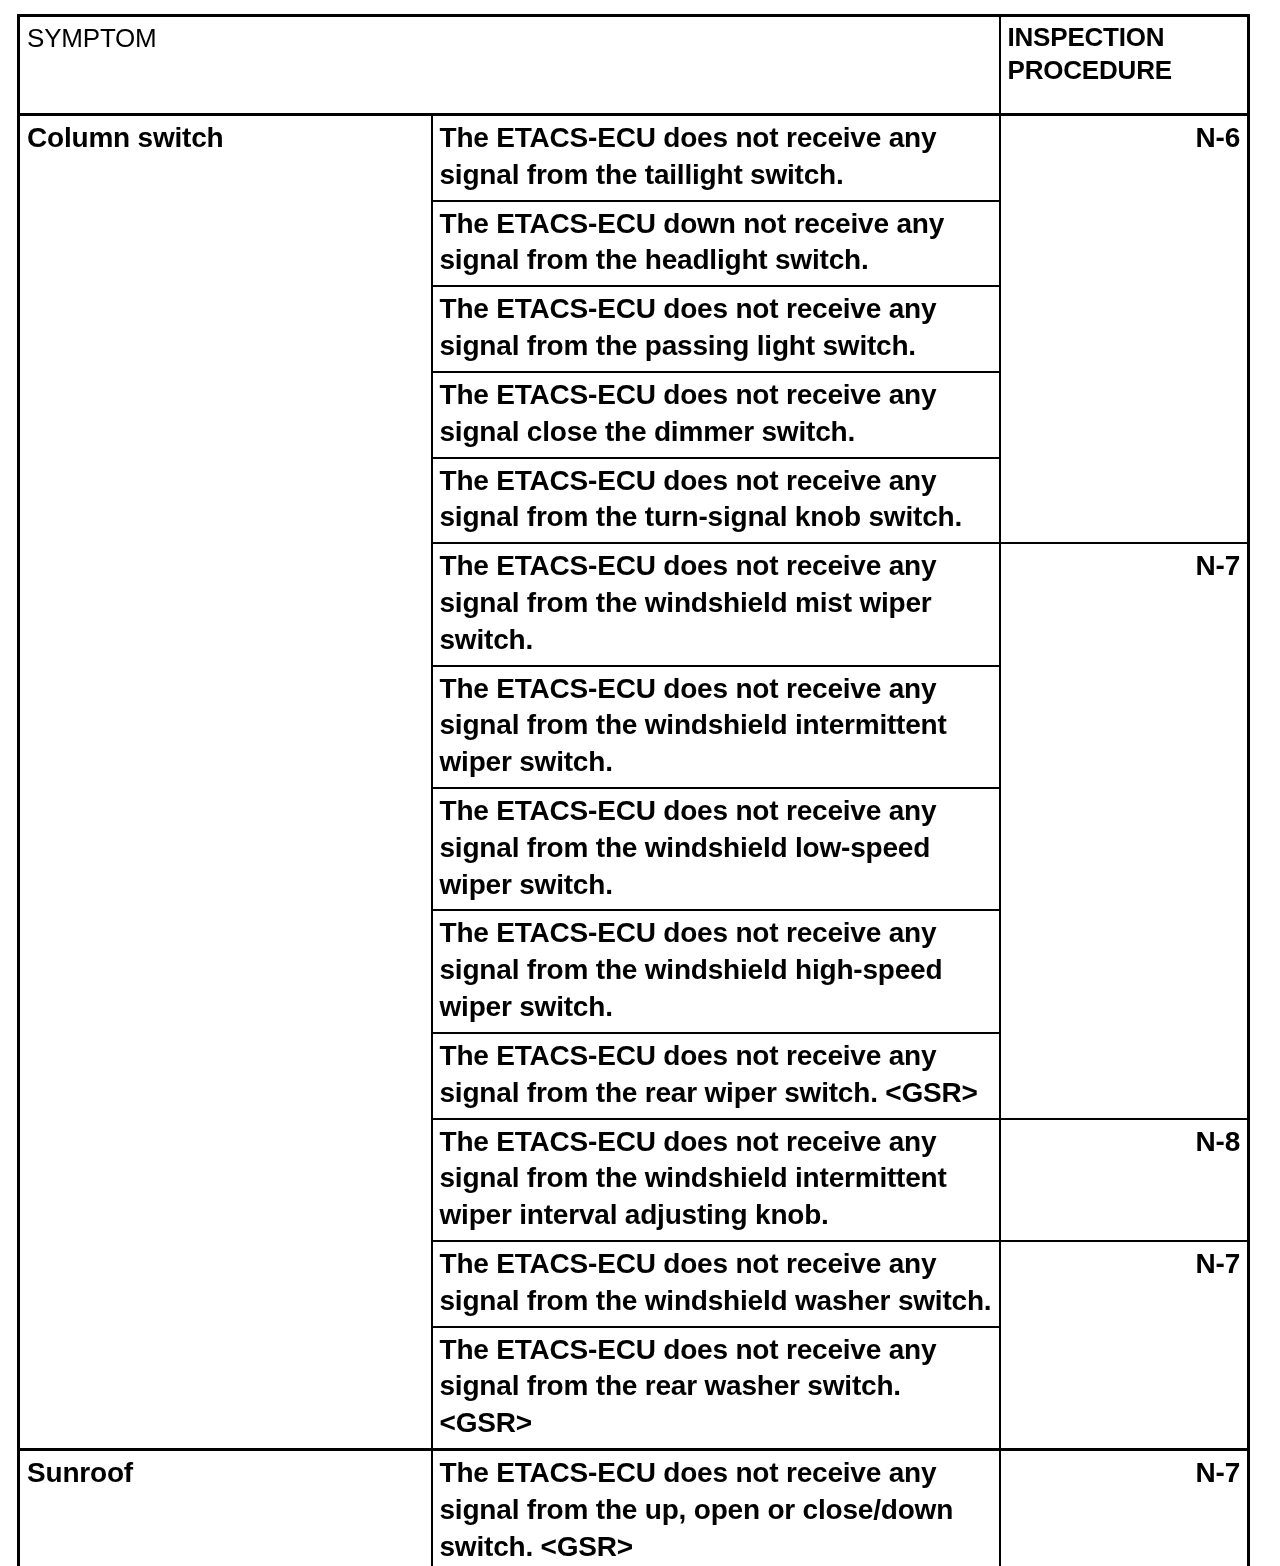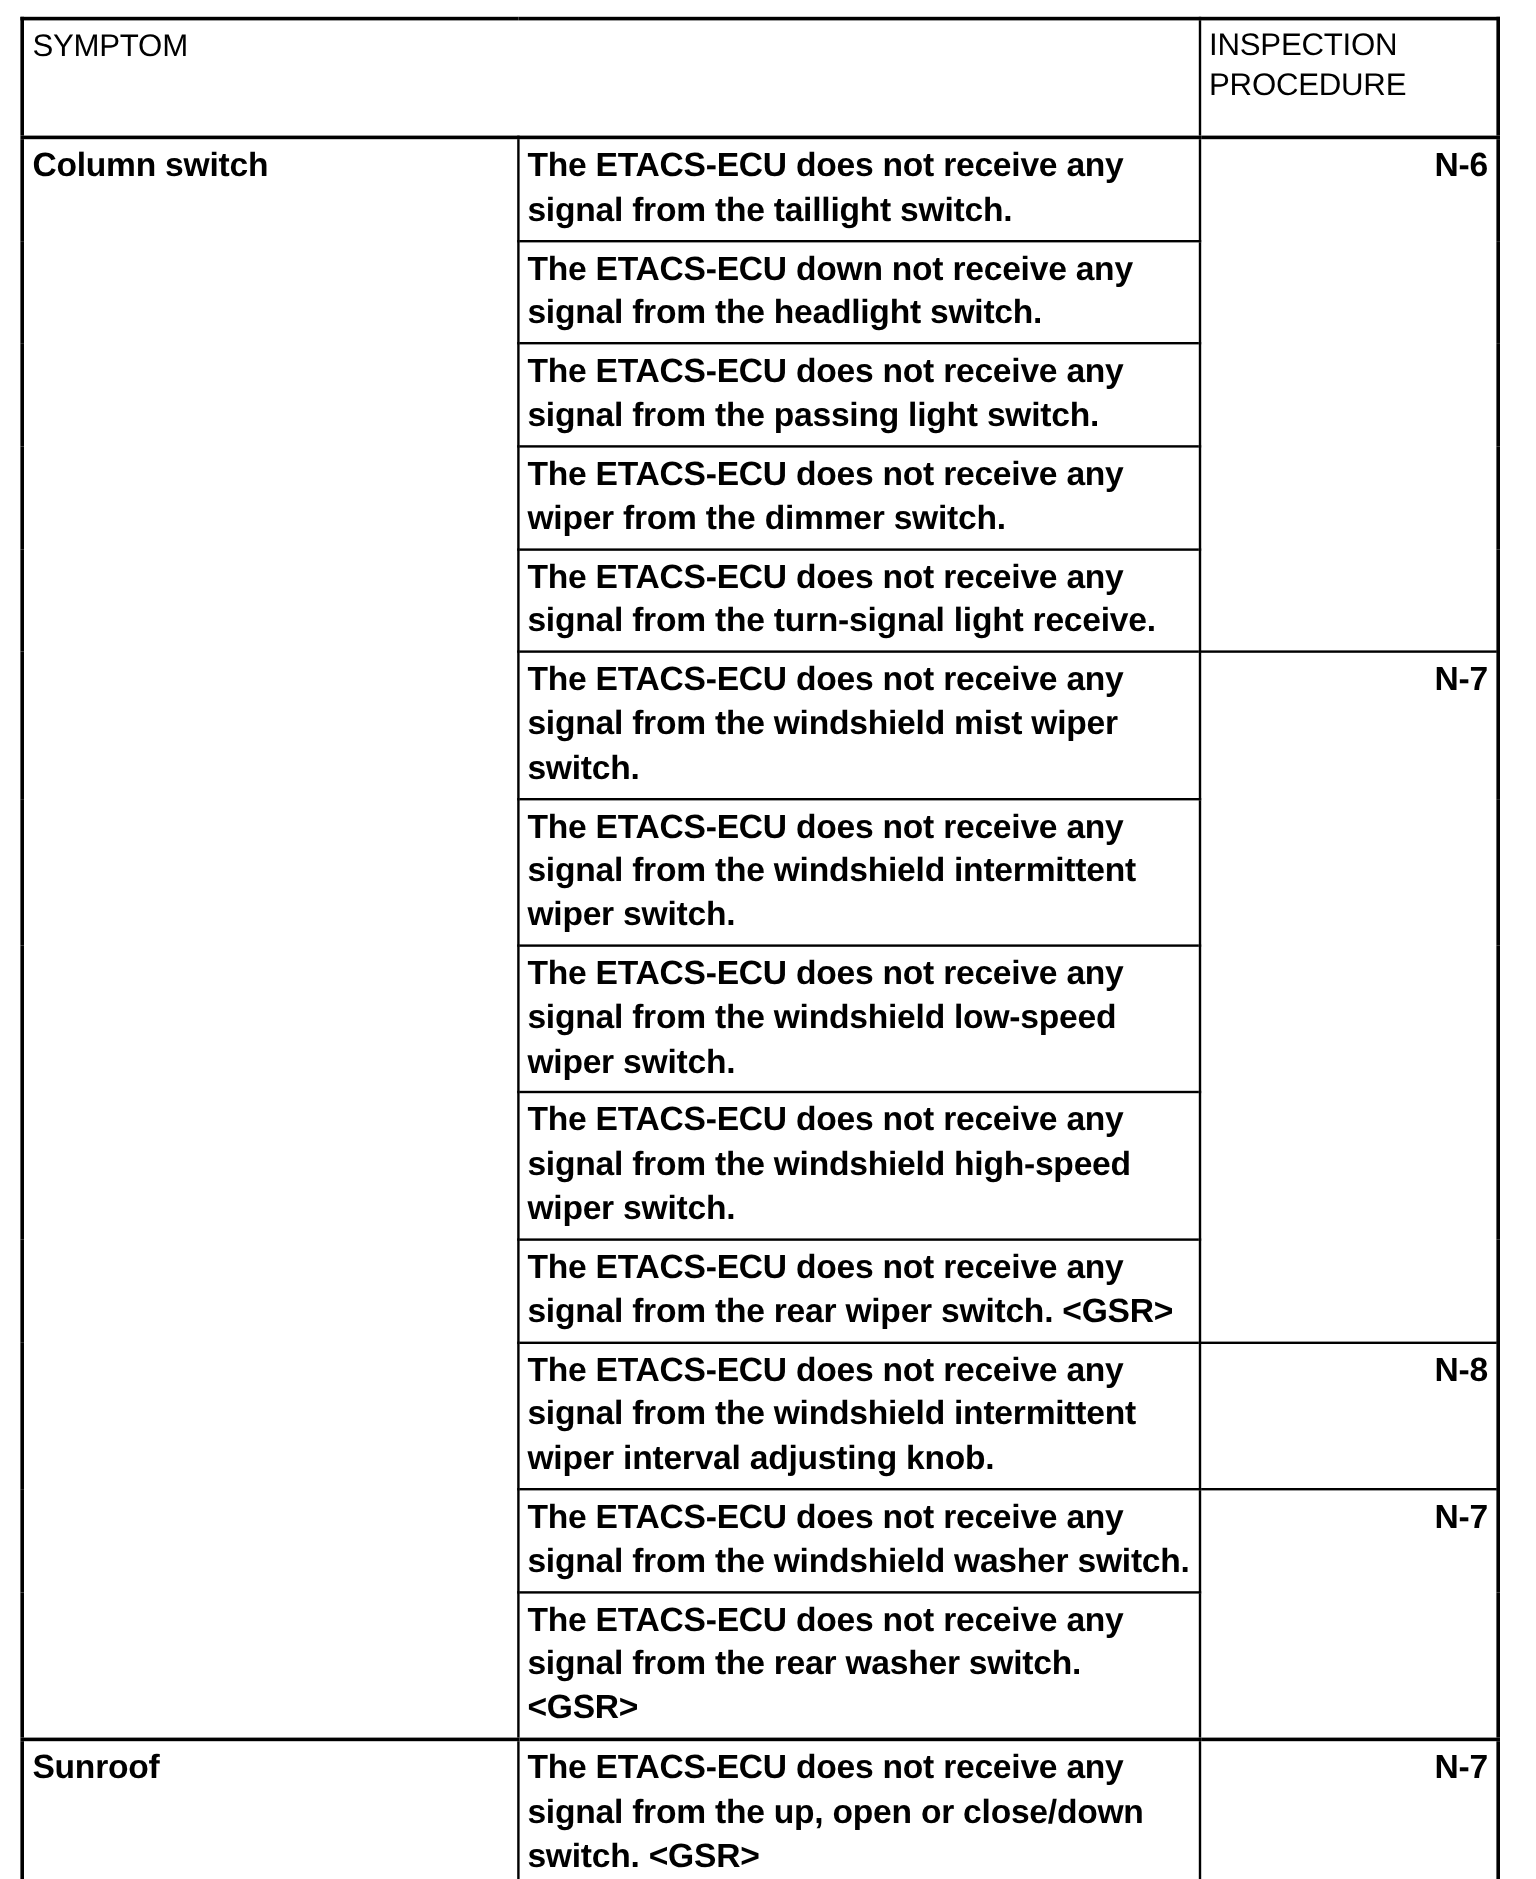--- a/index.html
+++ b/index.html
@@ -44,21 +44,21 @@
   col.c-desc    { width: 568px; }
   col.c-proc    { width: 249px; }
 
   
   tr.header-row th {
     font-weight: normal;
     font-size: 26px;
     border-bottom-width: 3px;
   }
   tr.header-row th.symptom-head { height: 86px; }
-  tr.header-row th.proc-head { line-height: 1.28; }
+  tr.header-row th.proc-head { line-height: 1.28; font-weight: bold; }
 
   
   tr.section-start > td {
     border-top-width: 3px;
   }
 
   .cell-text {
     display: block;
     white-space: pre-line;
   }
@@ -100,26 +100,26 @@
             <span class="cell-text">The ETACS-ECU down not receive any signal from the headlight switch.</span>
           </td>
         </tr>
         <tr>
           <td>
             <span class="cell-text">The ETACS-ECU does not receive any signal from the passing light switch.</span>
           </td>
         </tr>
         <tr>
           <td>
-            <span class="cell-text">The ETACS-ECU does not receive any wiper from the dimmer switch.</span>
+            <span class="cell-text">The ETACS-ECU does not receive any signal close the dimmer switch.</span>
           </td>
         </tr>
         <tr>
           <td>
-            <span class="cell-text">The ETACS-ECU does not receive any signal from the turn-signal light receive.</span>
+            <span class="cell-text">The ETACS-ECU does not receive any signal from the turn-signal knob switch.</span>
           </td>
         </tr>
         <tr>
           <td>
             <span class="cell-text">The ETACS-ECU does not receive any signal from the windshield mist wiper switch.</span>
           </td>
           <td rowspan="5">
             <span class="proc-label">N-7</span>
           </td>
         </tr>

